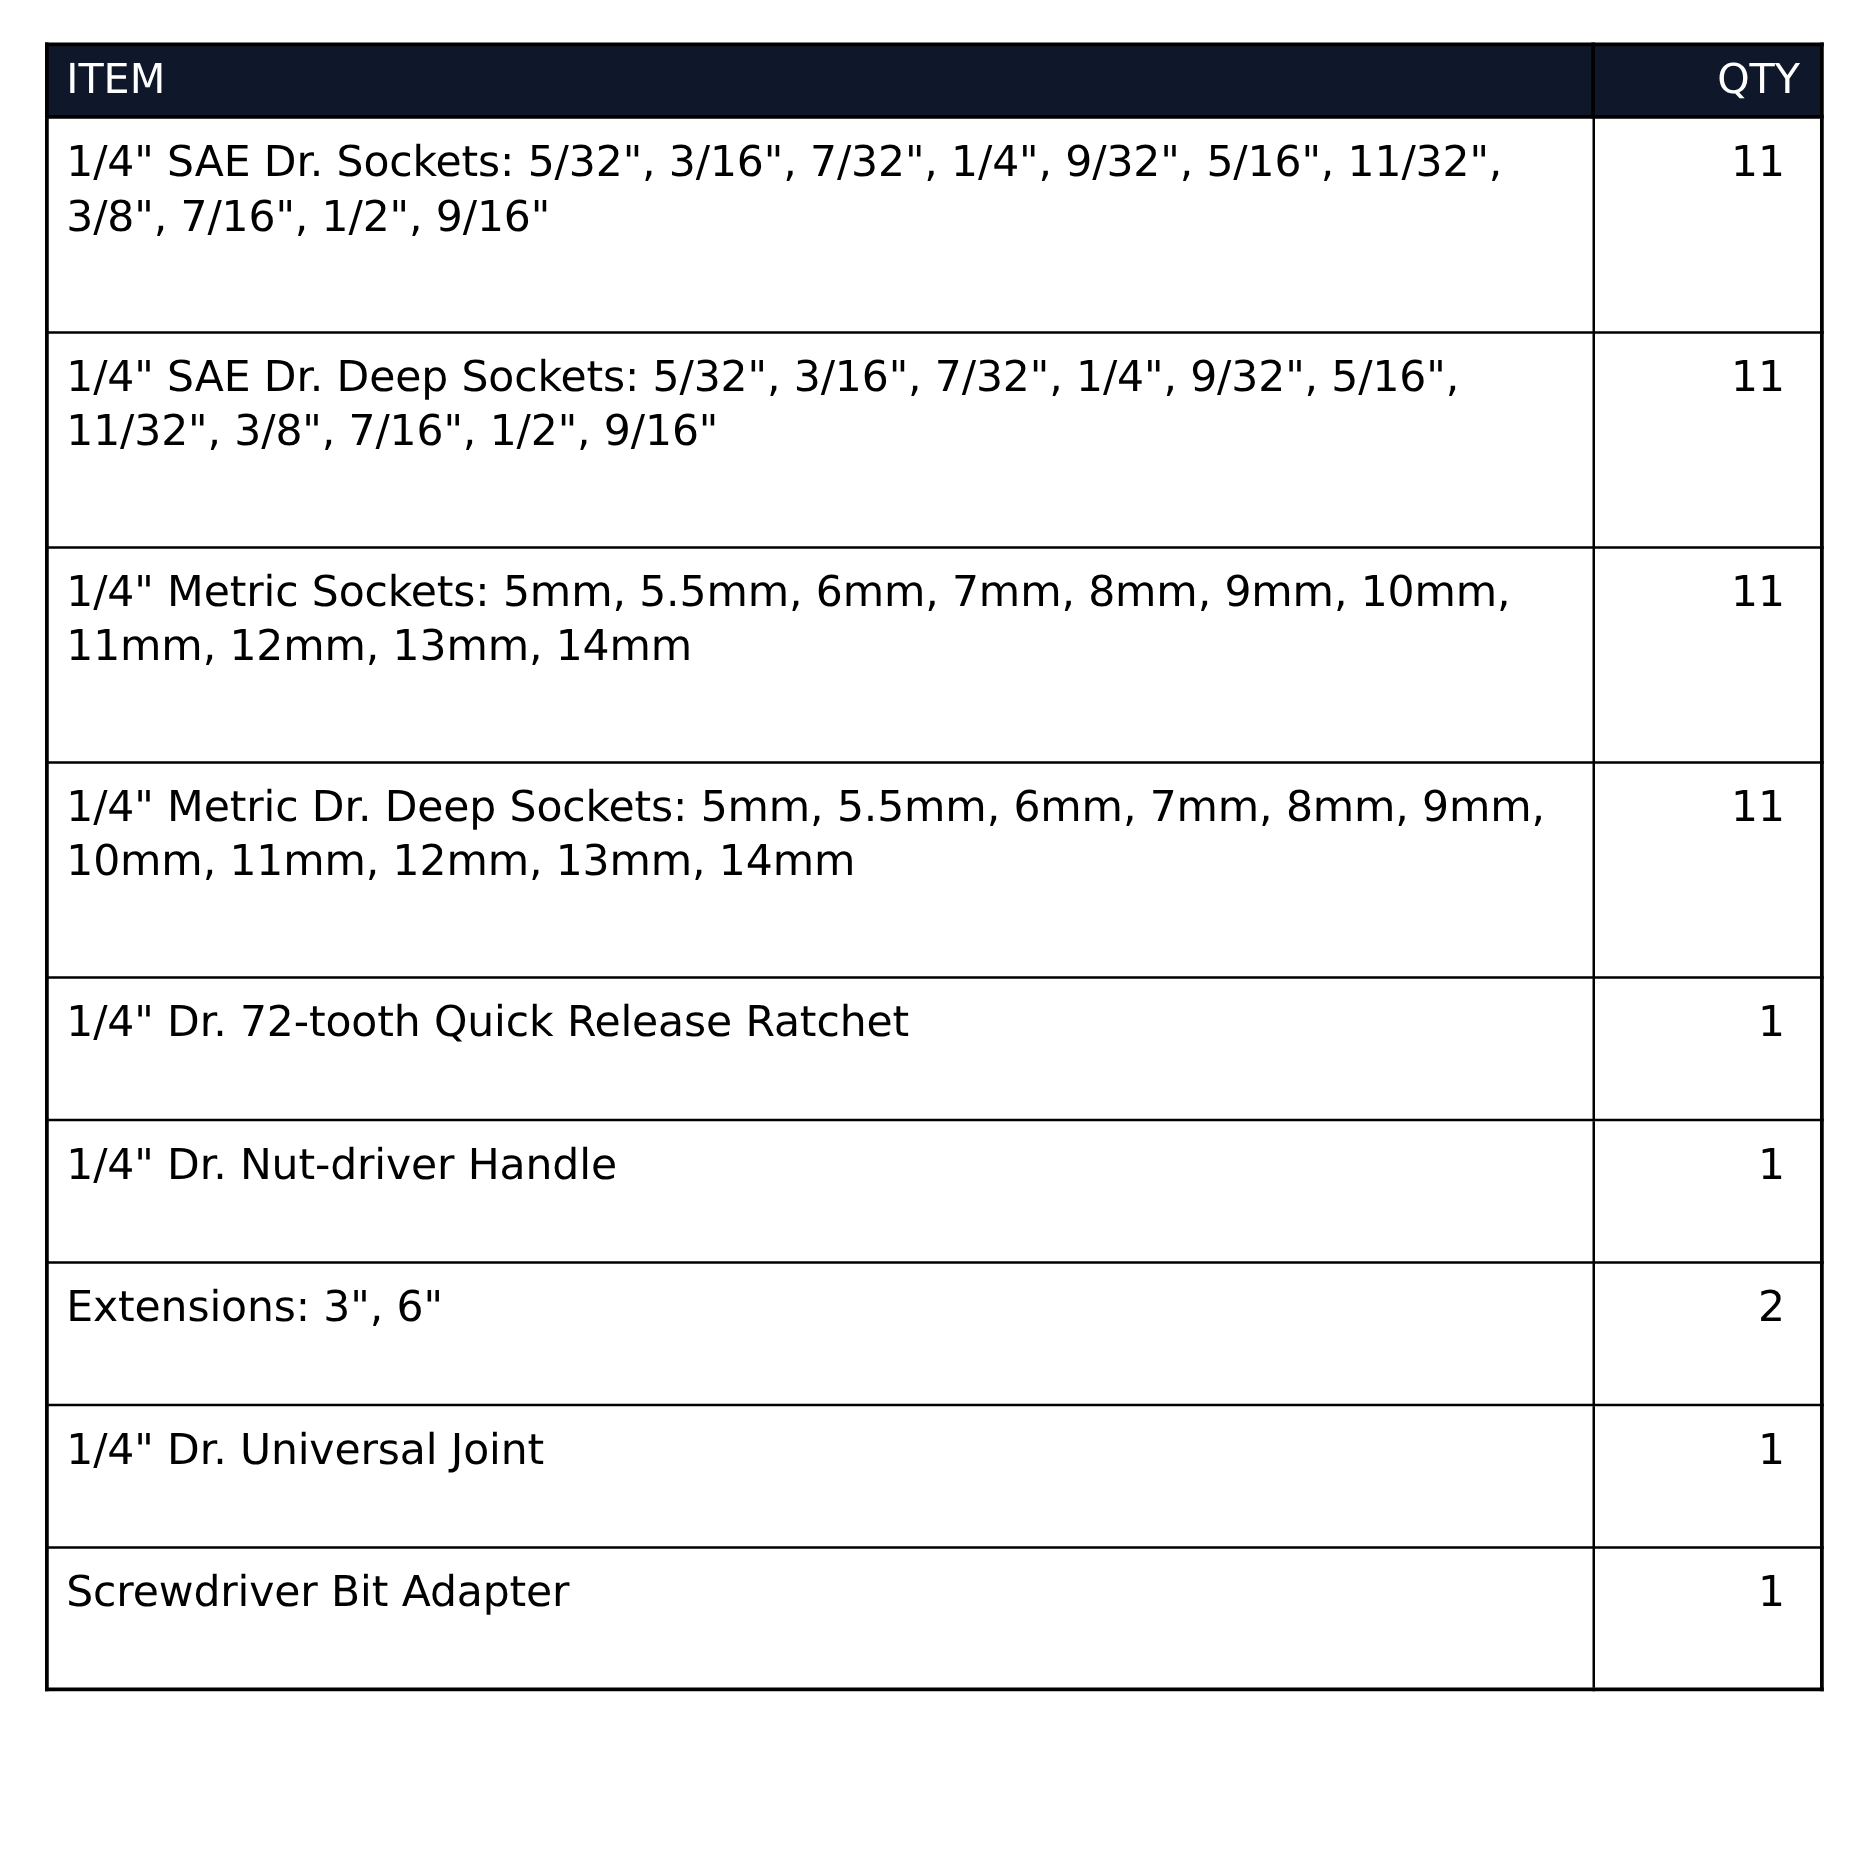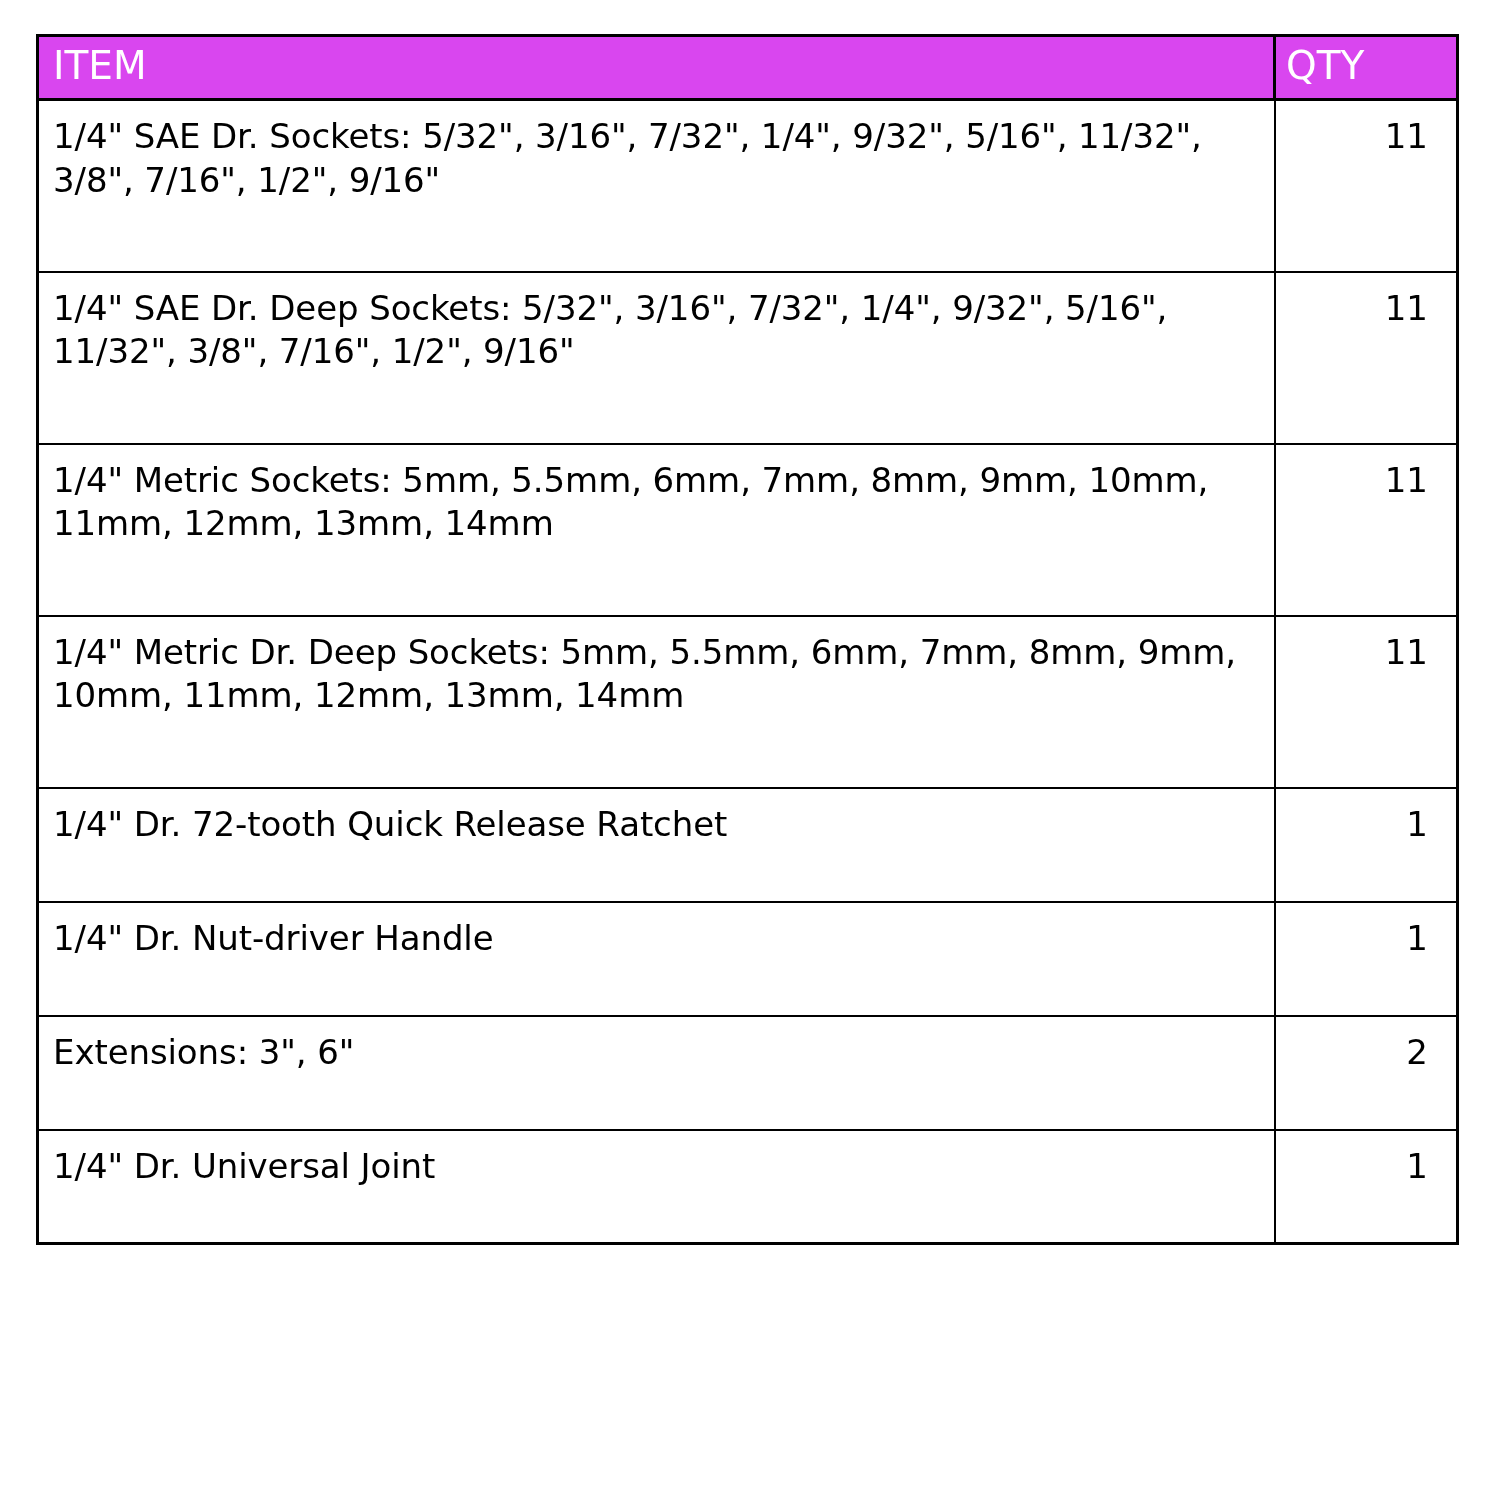--- a/index.html
+++ b/index.html
@@ -20,36 +20,36 @@
   table.spec {
     border-collapse: collapse;
     width: 1420px;
     table-layout: fixed;
     border: 3px solid #000000;
   }
   table.spec col.item-col { width: 1237px; }
   table.spec col.qty-col { width: 183px; }
 
   thead th {
-    background: #d946ef;
+    background: #0f172a;
     color: #ffffff;
-    font-size: 39px;
+    font-size: 33px;
     font-weight: normal;
     border: 3px solid #000000;
     padding: 6px 10px 10px 10px;
     height: 56px;
     box-sizing: border-box;
     vertical-align: middle;
   }
   thead th.item-head {
     text-align: left;
     padding-left: 14px;
   }
   thead th.qty-head {
-    text-align: left;
+    text-align: right;
     padding-right: 16px;
   }
 
   tbody td {
     border: 2px solid #000000;
     font-size: 34px;
     color: #000000;
     vertical-align: top;
     padding: 14px 14px 34px 14px;
     line-height: 1.28;
@@ -107,15 +107,19 @@
           <td class="qty-cell">1</td>
         </tr>
         <tr class="short">
           <td class="item-cell">Extensions: 3", 6"</td>
           <td class="qty-cell">2</td>
         </tr>
         <tr class="short">
           <td class="item-cell">1/4" Dr. Universal Joint</td>
           <td class="qty-cell">1</td>
         </tr>
+        <tr class="short">
+          <td class="item-cell">Screwdriver Bit Adapter</td>
+          <td class="qty-cell">1</td>
+        </tr>
       </tbody>
   </table>
 </div>
 
 </body></html>

